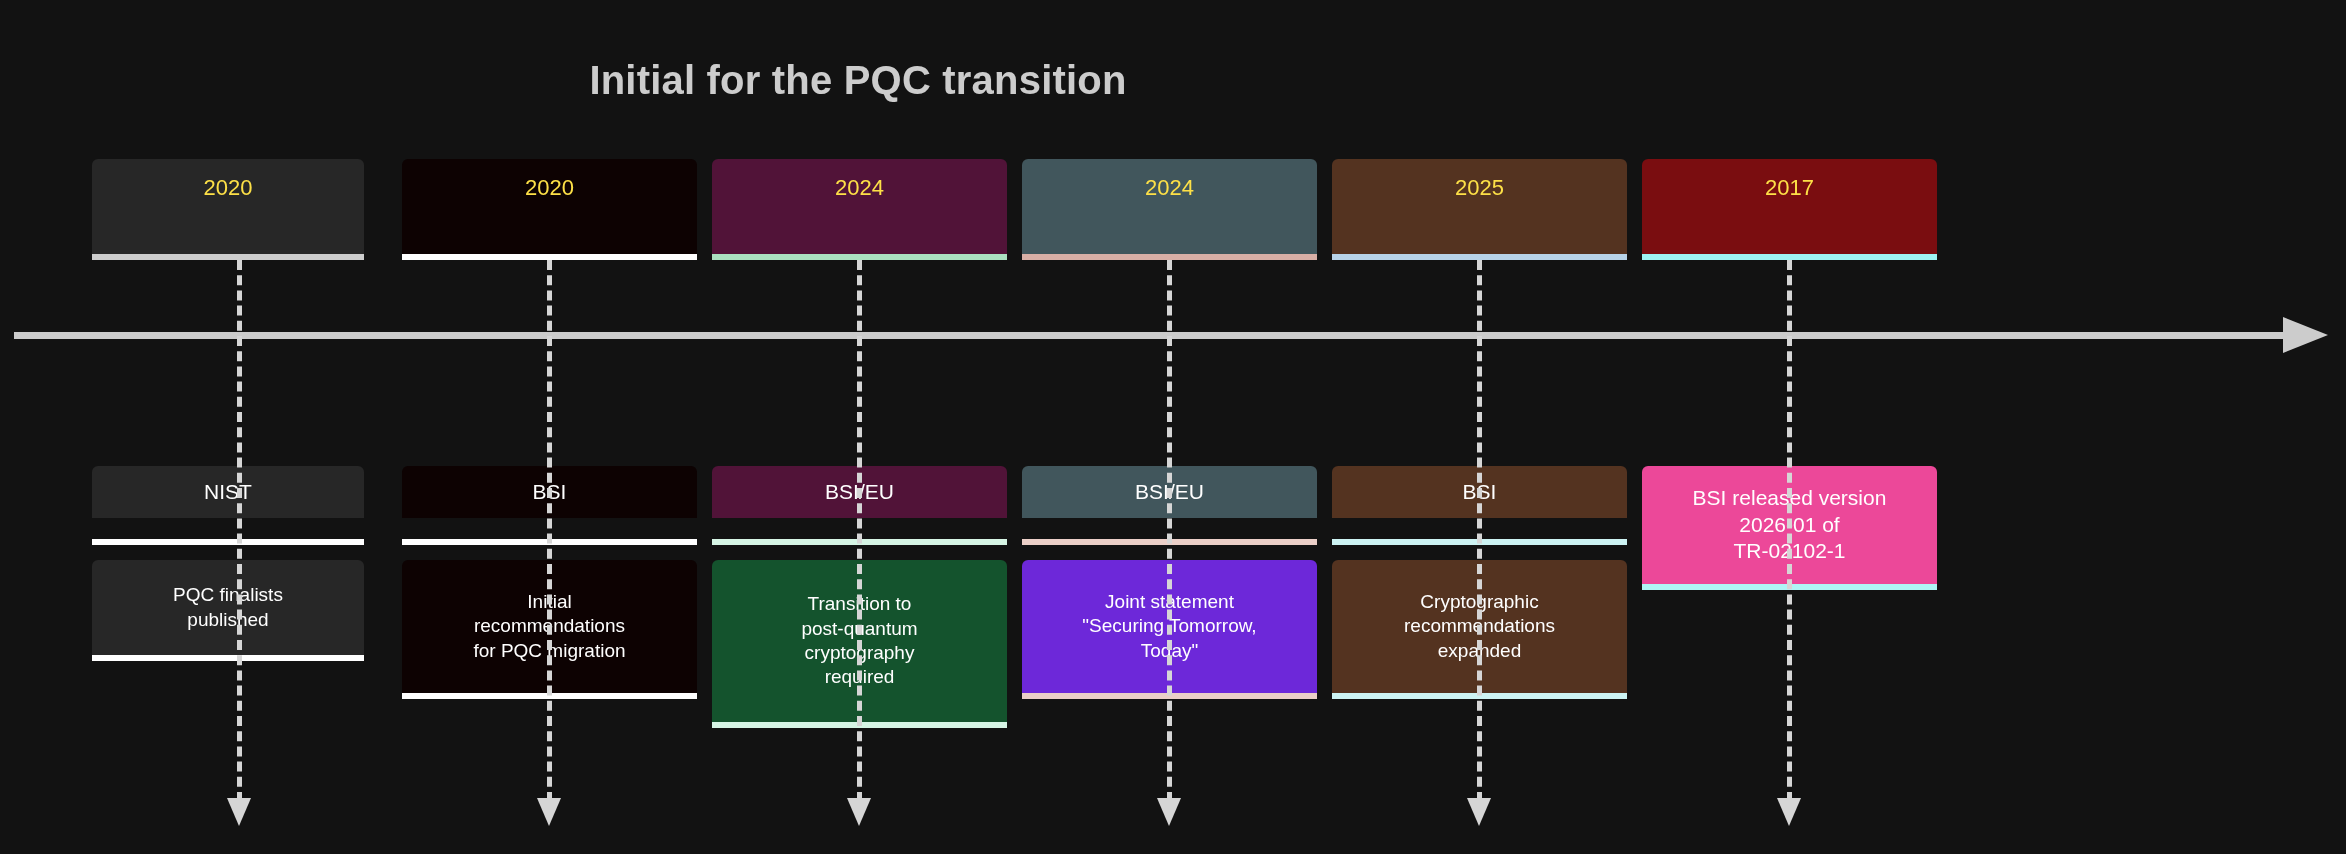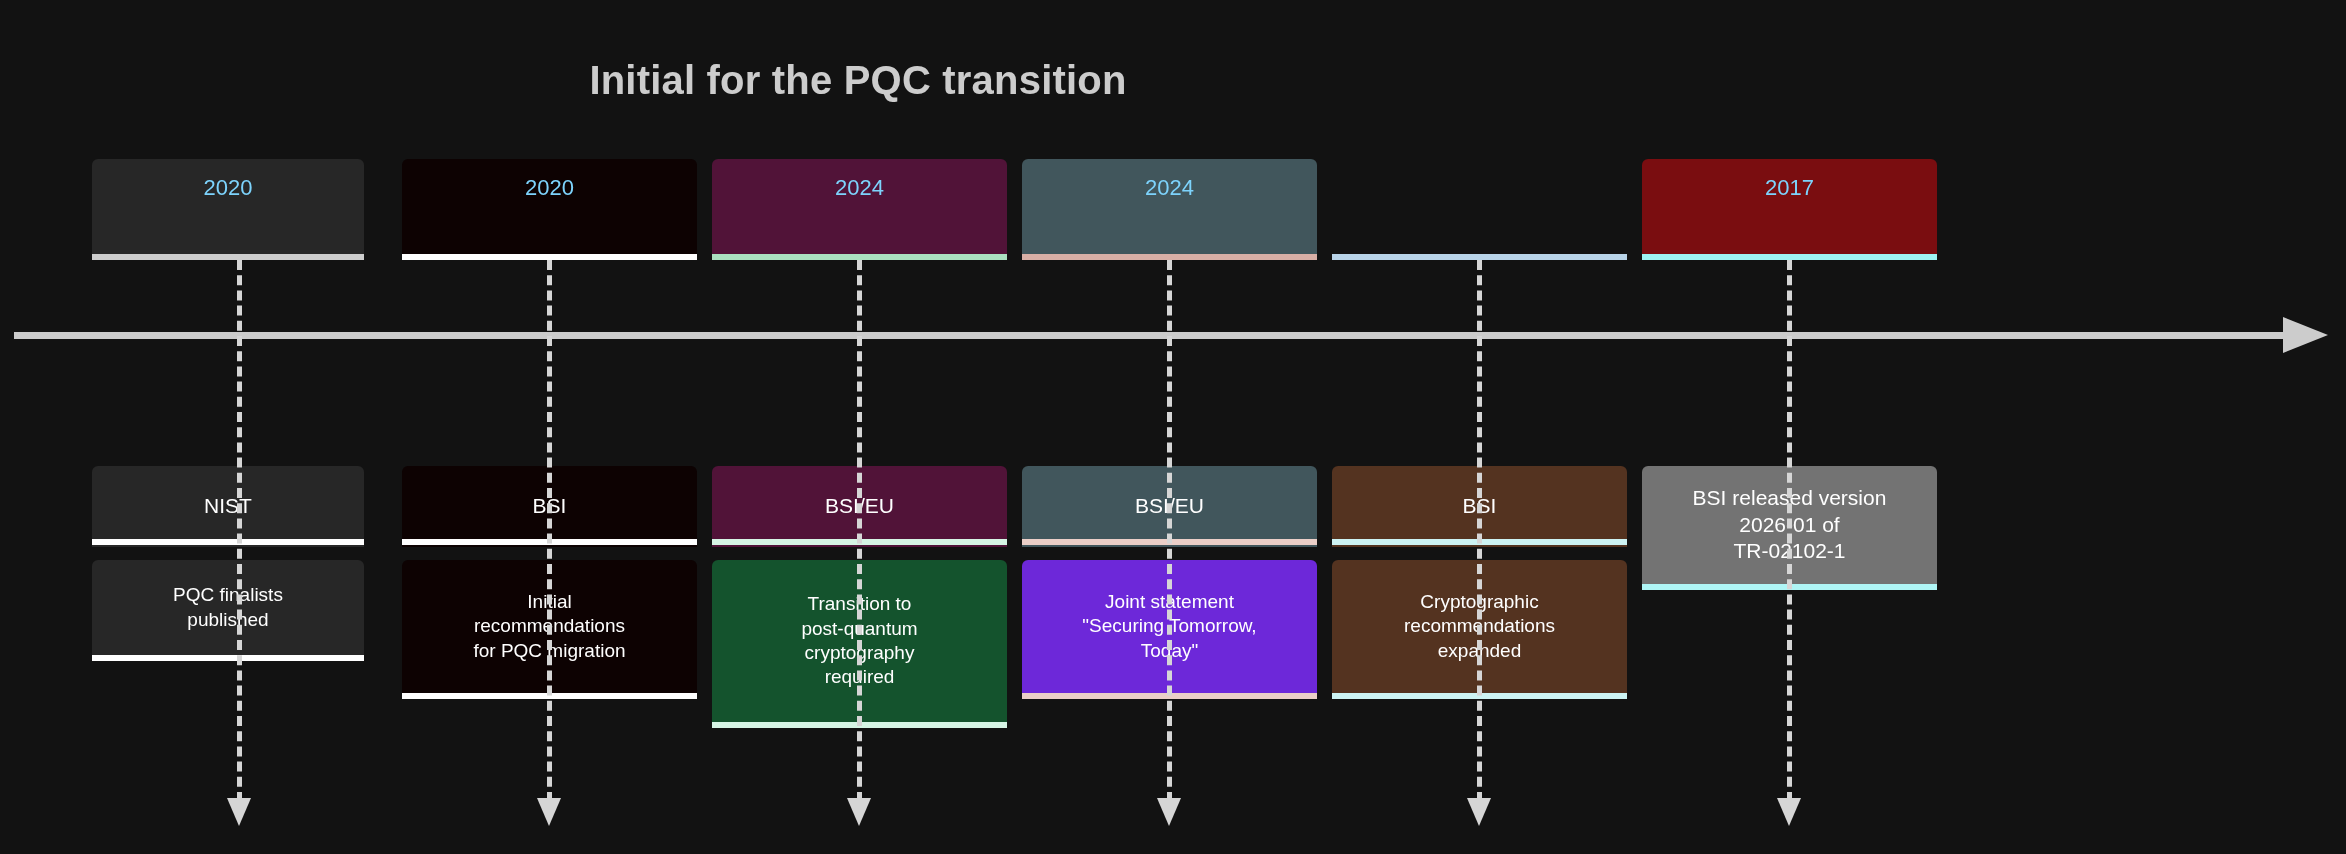--- a/index.html
+++ b/index.html
@@ -64,21 +64,21 @@
   .period-box {
     position: absolute;
     top: 159px;
     left: 0;
     height: 95px;
     border-radius: 6px 6px 0 0;
     display: flex;
     align-items: flex-start;
     justify-content: center;
     padding-top: 16px;
-    color: #7dd3fc;
+    color: #fde047;
     font-size: 22px;
     line-height: 1.2;
   }
   .period-underline {
     position: absolute;
     top: 254px;
     left: 0;
     height: 6px;
   }
 
@@ -97,21 +97,21 @@
     border-left: 12px solid transparent;
     border-right: 12px solid transparent;
     border-top: 28px solid #d6d6d6;
   }
 
   
   .event-title-box {
     position: absolute;
     top: 466px;
     left: 0;
-    height: 81px;
+    height: 52px;
     border-radius: 6px 6px 0 0;
     display: flex;
     align-items: center;
     justify-content: center;
     color: #ffffff;
     font-size: 21px;
     line-height: 1.25;
     text-align: center;
     padding: 0 10px;
   }
@@ -220,34 +220,35 @@
         <div class="event-title-box" style="width: 295px; background: rgb(65, 86, 92);">BSI/EU</div>
         <div class="event-title-underline" style="width: 295px; background: rgb(235, 207, 200);"></div>
         <div class="event-desc-box" style="width: 295px; top: 560px; height: 133px; background: #6d28d9;">Joint statement
 "Securing Tomorrow,
 Today"</div>
         <div class="event-desc-underline" style="width: 295px; top: 693px; background: rgb(235, 207, 200);"></div>
       </div>
       <div class="connector" style="left: 1167px;"></div>
       <div class="connector-arrow" style="left: 1157px;"></div>
       <div class="column" style="left: 1332px; width: 295px;">
+        <div class="period-box" style="width: 295px; background: rgb(84, 51, 32);">2025</div>
         <div class="period-underline" style="width: 295px; background: rgb(184, 211, 232);"></div>
         <div class="event-title-box" style="width: 295px; background: rgb(84, 51, 32);">BSI</div>
         <div class="event-title-underline" style="width: 295px; background: rgb(205, 243, 243);"></div>
         <div class="event-desc-box" style="width: 295px; top: 560px; height: 133px; background: rgb(84, 51, 32);">Cryptographic
 recommendations
 expanded</div>
         <div class="event-desc-underline" style="width: 295px; top: 693px; background: rgb(205, 243, 243);"></div>
       </div>
       <div class="connector" style="left: 1477px;"></div>
       <div class="connector-arrow" style="left: 1467px;"></div>
       <div class="column" style="left: 1642px; width: 295px;">
         <div class="period-box" style="width: 295px; background: rgb(122, 13, 16);">2017</div>
         <div class="period-underline" style="width: 295px; background: rgb(158, 242, 242);"></div>
-        <div class="event-merged-box" style="width: 295px; background: #737373;">BSI released version
+        <div class="event-merged-box" style="width: 295px; background: #ec4899;">BSI released version
 2026-01 of
 TR-02102-1</div>
         <div class="event-merged-underline" style="width: 295px; background: rgb(175, 245, 245);"></div>
       </div>
       <div class="connector" style="left: 1787px;"></div>
       <div class="connector-arrow" style="left: 1777px;"></div>
     </div>
 
 </div>
 

